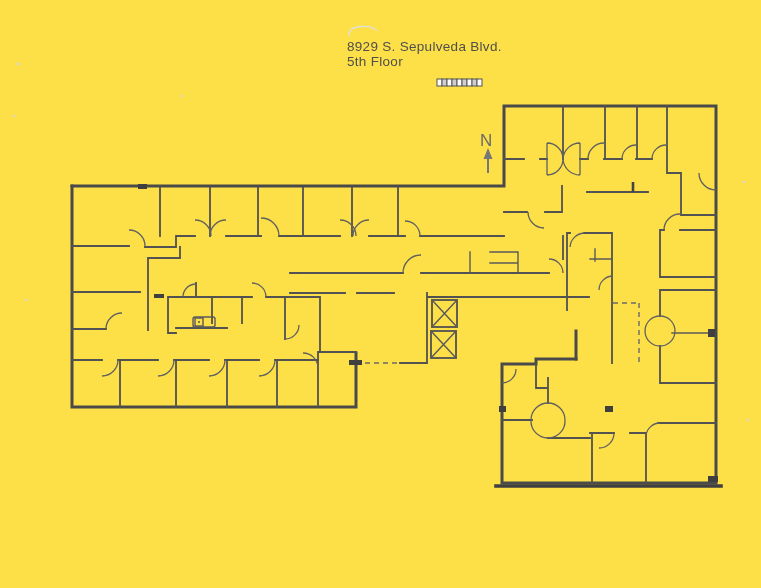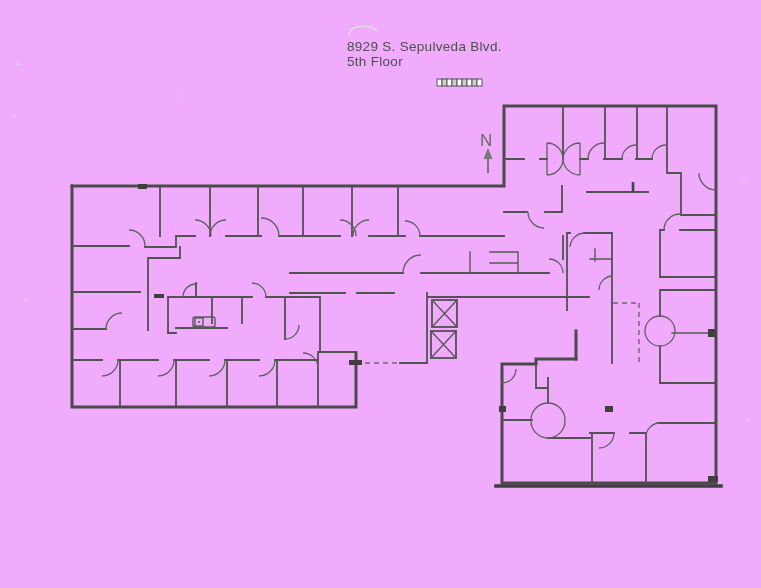--- a/index.html
+++ b/index.html
@@ -1,16 +1,16 @@
 <!DOCTYPE html>
 <html><head>
 <meta charset="utf-8">
 <style>
   html,body{margin:0;padding:0;background:#ffffff;}
-  .page{position:relative;width:761px;height:588px;background:#f0abfc;overflow:hidden;
+  .page{position:relative;width:761px;height:588px;background:#fde047;overflow:hidden;
         font-family:"Liberation Sans", sans-serif;}
   svg{position:absolute;top:0;left:0;}
   .title-txt{font-family:"Liberation Sans", sans-serif;font-size:13.5px;fill:#4f4f4f;letter-spacing:.3px;}
   .north-txt{font-family:"Liberation Sans", sans-serif;font-size:17px;fill:#6a6a6a;}
   .ext{stroke:#4a4a4a;stroke-width:3;fill:none;stroke-linecap:square;}
   .ext2{stroke:#3f3f3f;stroke-width:3.6;fill:none;stroke-linecap:square;}
   .int{stroke:#525252;stroke-width:1.8;fill:none;stroke-linecap:square;}
   .thin{stroke:#5a5a5a;stroke-width:1.4;fill:none;stroke-linecap:square;}
   .door{stroke:#606060;stroke-width:1.3;fill:none;}
   .dash{stroke:#6a6a6a;stroke-width:1.4;fill:none;stroke-dasharray:5 4;}

